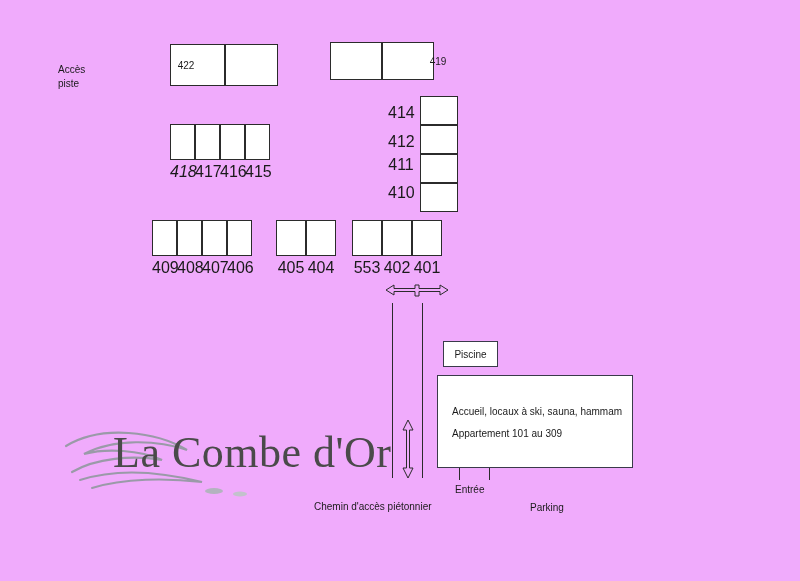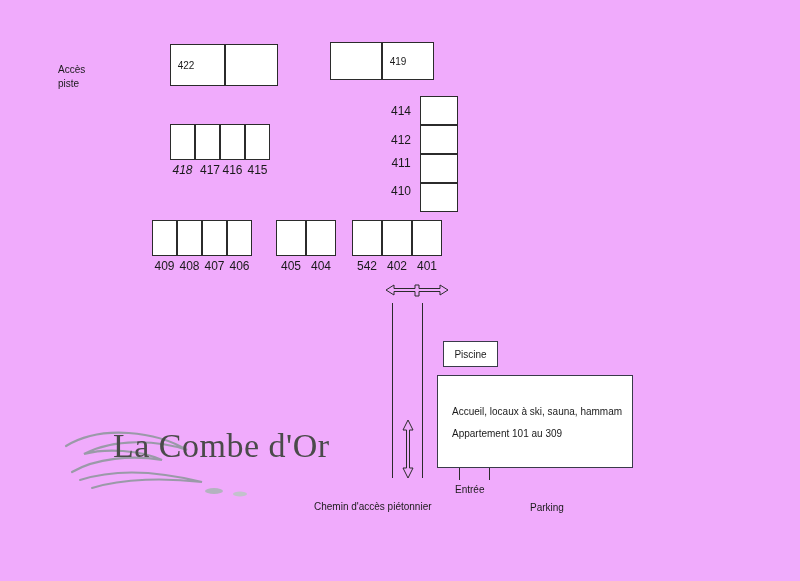--- a/index.html
+++ b/index.html
@@ -16,21 +16,21 @@
     overflow: hidden;
   }
   .unit {
     position: absolute;
     box-sizing: border-box;
     border: 1px solid #2b2b2b;
     background: #ffffff;
   }
   .unit-label {
     position: absolute;
-    font-size: 12px;
+    font-size: 16px;
     color: #1a1a1a;
     text-align: center;
     white-space: nowrap;
   }
   .label-inside {
     position: absolute;
     font-size: 10px;
     color: #1a1a1a;
     display: flex;
     align-items: center;
@@ -49,21 +49,21 @@
     border: 1px solid #3a3a4a;
     background: #ffffff;
   }
   .road-line {
     position: absolute;
     background: #2b2b2b;
   }
   .logo {
     position: absolute;
     font-family: "Liberation Serif", serif;
-    font-size: 34px;
+    font-size: 44px;
     color: #4a4a4a;
     letter-spacing: 0.5px;
     white-space: nowrap;
   }
   .swoosh {
     position: absolute;
   }
   .arrow-svg {
     position: absolute;
   }
@@ -85,21 +85,21 @@
 
   <div class="static-text" style="left:58px; top:63px;">Accès
 piste</div>
 
   <div class="unit" style="left:170px; top:44px; width:55px; height:42px;"></div>
   <div class="label-inside" style="left:170px; top:44px; width:32px; height:42px;">422</div>
   <div class="unit" style="left:225px; top:44px; width:53px; height:42px;"></div>
 
   <div class="unit" style="left:330px; top:42px; width:52px; height:38px;"></div>
   <div class="unit" style="left:382px; top:42px; width:52px; height:38px;"></div>
-  <div class="label-inside" style="left:382px; top:42px; width:32px; height:38px;">419</div>
+  <div class="label-inside" style="left:382px; top:42px; width:32px; height:38px;padding-left:40px;">419</div>
 
   <div class="unit" style="left:420px; top:96px; width:38px; height:29px;"></div>
   <div class="unit-label" style="left:388px; top:104px; width:26px;">414</div>
   <div class="unit" style="left:420px; top:125px; width:38px; height:29px;"></div>
   <div class="unit-label" style="left:388px; top:133px; width:26px;">412</div>
   <div class="unit" style="left:420px; top:154px; width:38px; height:29px;"></div>
   <div class="unit-label" style="left:388px; top:156px; width:26px;">411</div>
   <div class="unit" style="left:420px; top:183px; width:38px; height:29px;"></div>
   <div class="unit-label" style="left:388px; top:184px; width:26px;">410</div>
 
@@ -122,21 +122,21 @@
   <div class="unit-label" style="left:227px; top:259px; width:25px;">406</div>
 
   <div class="unit" style="left:276px; top:220px; width:30px; height:36px;"></div>
   <div class="unit" style="left:306px; top:220px; width:30px; height:36px;"></div>
   <div class="unit-label" style="left:276px; top:259px; width:30px;">405</div>
   <div class="unit-label" style="left:306px; top:259px; width:30px;">404</div>
 
   <div class="unit" style="left:352px; top:220px; width:30px; height:36px;"></div>
   <div class="unit" style="left:382px; top:220px; width:30px; height:36px;"></div>
   <div class="unit" style="left:412px; top:220px; width:30px; height:36px;"></div>
-  <div class="unit-label" style="left:352px; top:259px; width:30px;">542</div>
+  <div class="unit-label" style="left:352px; top:259px; width:30px;">553</div>
   <div class="unit-label" style="left:382px; top:259px; width:30px;">402</div>
   <div class="unit-label" style="left:412px; top:259px; width:30px;">401</div>
 
   <svg class="arrow-svg" style="left:384px; top:280px;" width="66" height="20" viewBox="0 0 66 20">
     <path d="M10 5 L2 10 L10 15 L10 11.5 L31 11.5 L31 16 L35 16 L35 11.5 L56 11.5 L56 15 L64 10 L56 5 L56 8.5 L35 8.5 L35 5 L31 5 L31 8.5 L10 8.5 Z" fill="none" stroke="#2b2b2b" stroke-width="1"></path>
   </svg>
 
   <div class="road-line" style="left:392px; top:303px; width:1px; height:175px;"></div>
   <div class="road-line" style="left:422px; top:303px; width:1px; height:175px;"></div>
 

